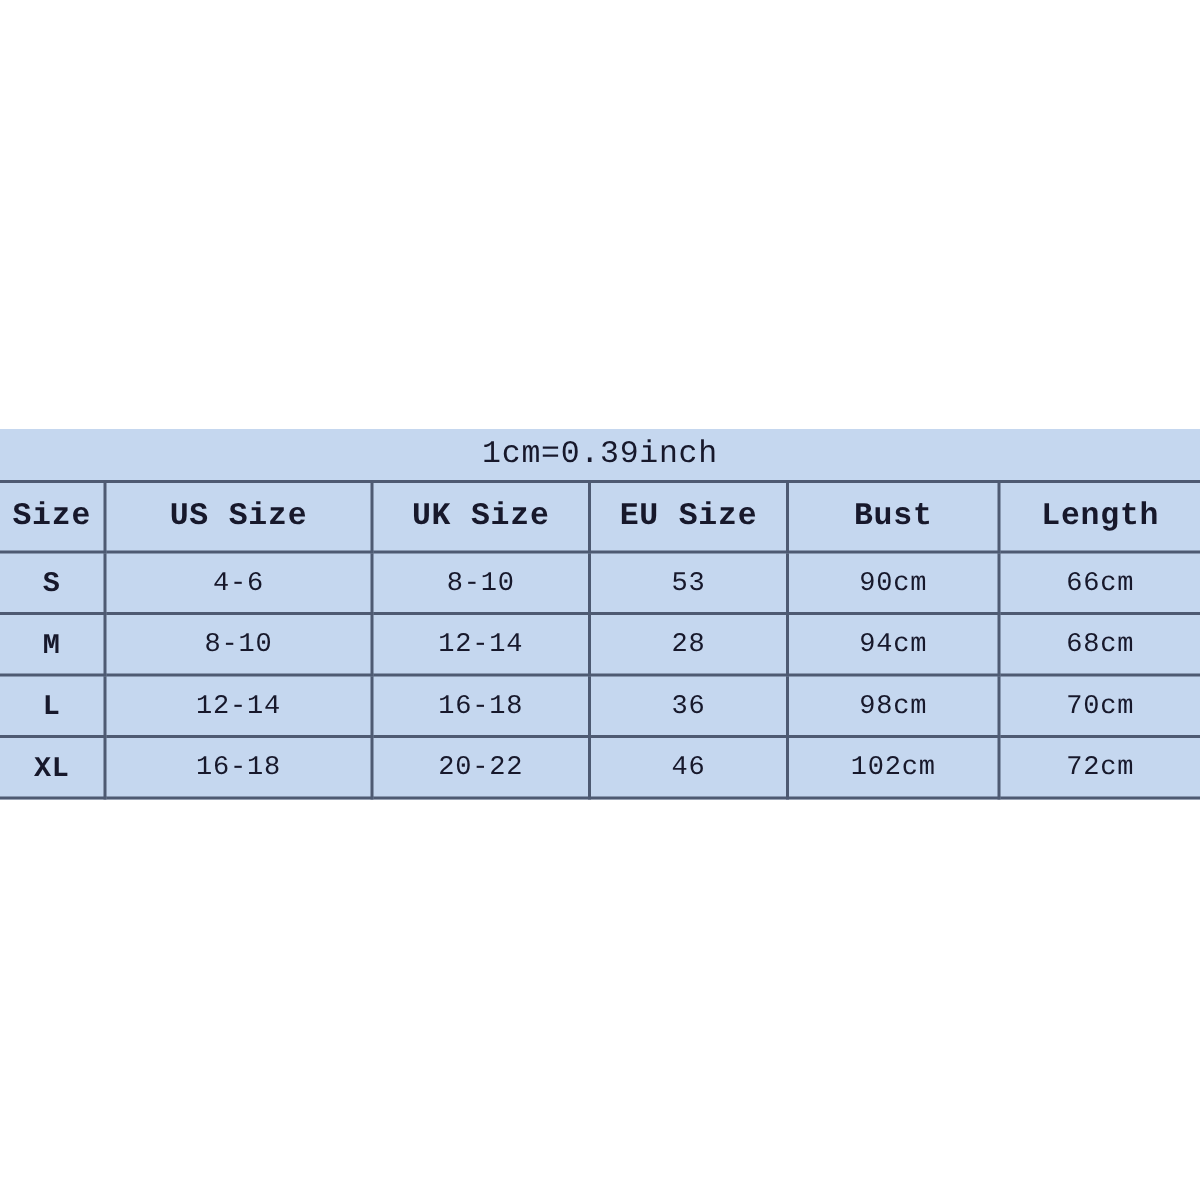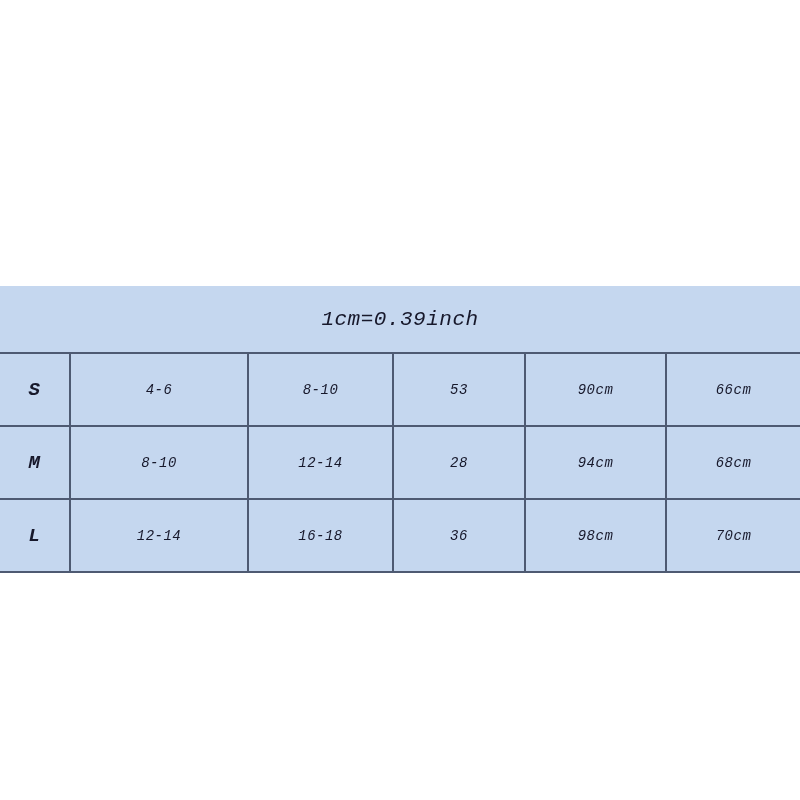--- a/index.html
+++ b/index.html
@@ -30,26 +30,25 @@
     border-collapse: collapse;
     table-layout: fixed;
     background: #c5d7ef;
   }
 
   #size-chart td {
     background: #c5d7ef;
     color: #17182b;
     text-align: center;
     vertical-align: middle;
-    padding: 16px;
+    padding: 0;
     border-right: 2px solid #4e5a72;
     border-bottom: 2px solid #4e5a72;
     white-space: nowrap;
     overflow: hidden;
-    font-style: italic;
   }
   
   #size-chart td:last-child { border-right: none; }
 
   .title-row td {
     height: 34px;
     font-size: 21px;
     letter-spacing: 0.5px;
     border-right: none;
     border-bottom: 2px solid #4e5a72;
@@ -57,21 +56,21 @@
 
   .header-row td {
     height: 45px;
     font-size: 21px;
     font-weight: bold;
     letter-spacing: 0.5px;
   }
 
   .data-row td {
     height: 39px;
-    font-size: 14px;
+    font-size: 18px;
     letter-spacing: 0.5px;
   }
   .data-row td.size-cell {
     font-weight: bold;
     font-size: 19px;
   }
 
   
   #size-chart tr:last-child td {
     border-bottom: 2px solid #4e5a72;
@@ -98,20 +97,28 @@
       <col class="col-eu">
       <col class="col-bust">
       <col class="col-length">
     </colgroup>
     <tbody>
 
       <tr class="title-row">
         <td colspan="6">1cm=0.39inch</td>
       </tr>
 
+      <tr class="header-row">
+        <td>Size</td>
+        <td>US Size</td>
+        <td>UK Size</td>
+        <td>EU Size</td>
+        <td>Bust</td>
+        <td>Length</td>
+      </tr>
 
       <tr class="data-row">
         <td class="size-cell">S</td>
         <td>4-6</td>
         <td>8-10</td>
         <td>53</td>
         <td>90cm</td>
         <td>66cm</td>
       </tr>
 
@@ -126,17 +133,25 @@
 
       <tr class="data-row">
         <td class="size-cell">L</td>
         <td>12-14</td>
         <td>16-18</td>
         <td>36</td>
         <td>98cm</td>
         <td>70cm</td>
       </tr>
 
+      <tr class="data-row">
+        <td class="size-cell">XL</td>
+        <td>16-18</td>
+        <td>20-22</td>
+        <td>46</td>
+        <td>102cm</td>
+        <td>72cm</td>
+      </tr>
 
     </tbody>
   </table>
 
 </div>
 
 </body></html>

